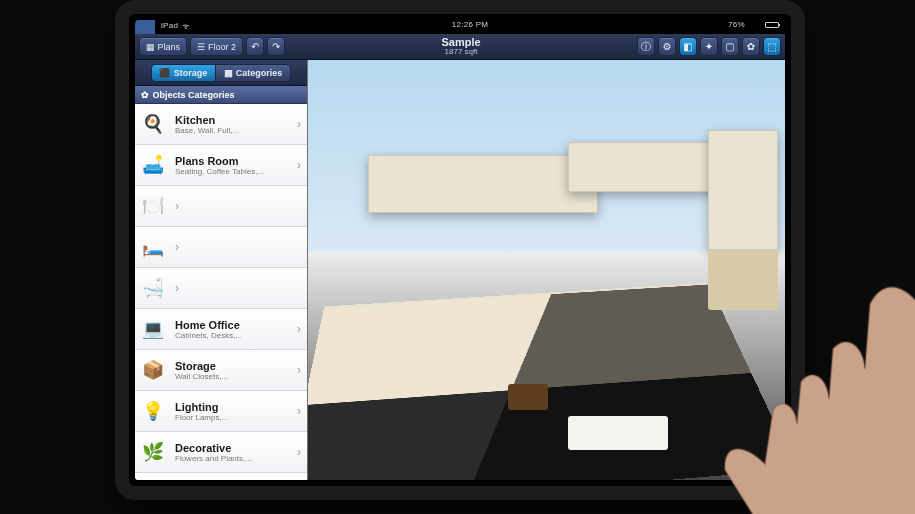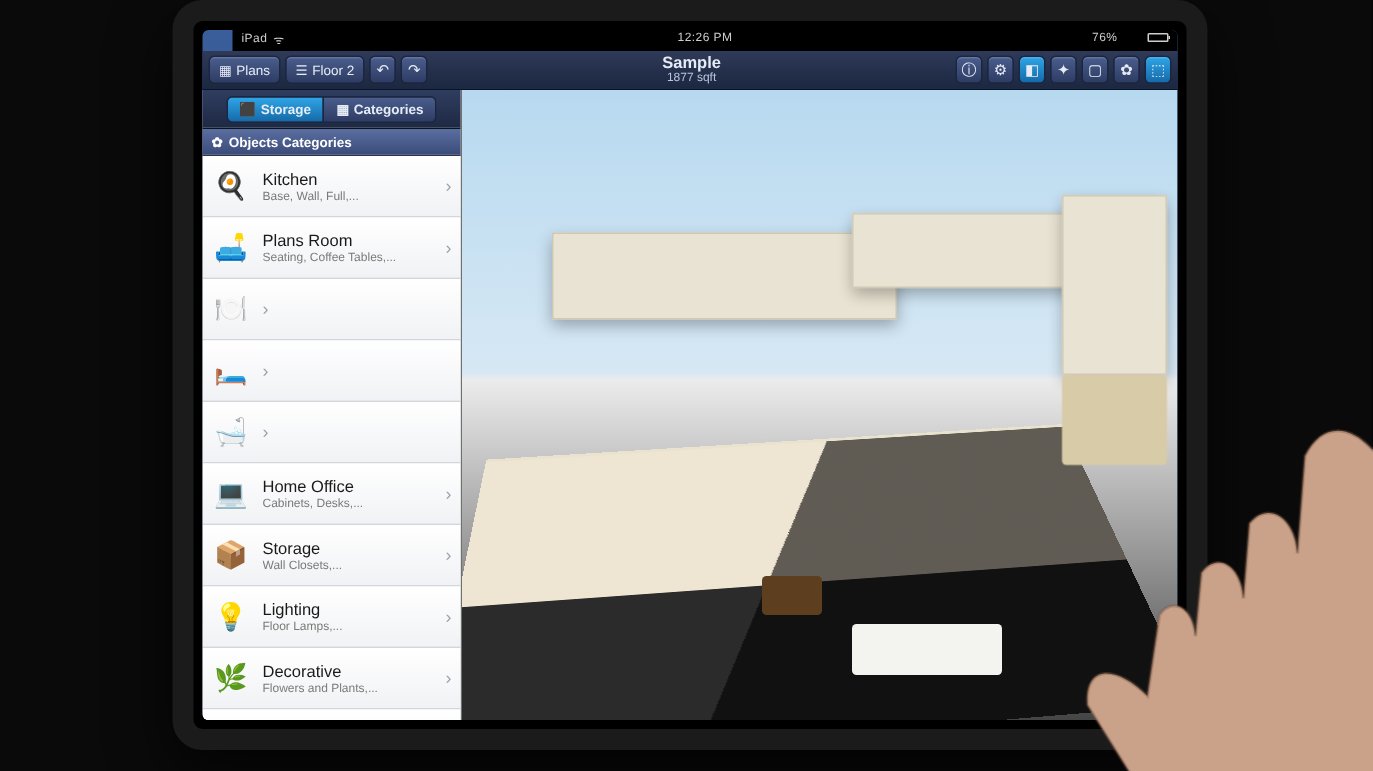--- a/index.html
+++ b/index.html
@@ -119,21 +119,21 @@
     display:flex; align-items:center;
     padding: 0 4px 0 2px;
     position: relative;
   }
   .cat-item .thumb {
     width: 30px; height: 30px; margin: 0 6px 0 2px;
     display:flex; align-items:center; justify-content:center;
     font-size:18px;
   }
   .cat-item .txt { flex:1; overflow:hidden; }
-  .cat-item .name { font-size: 11px; font-weight: normal; color:#1a1a1a; }
+  .cat-item .name { font-size: 11px; font-weight: bold; color:#1a1a1a; }
   .cat-item .sub { font-size: 8px; color:#7a7a7a; white-space:nowrap; overflow:hidden; text-overflow:ellipsis; }
   .cat-item .chev { color:#9aa0ac; font-size: 12px; padding-right:2px; }
   
   .viewport {
     flex: 1;
     position: relative;
     background: linear-gradient(180deg,#b7d9f0 0%, #d7e8f4 45%, #ececec 46%, #454545 100%);
     overflow: hidden;
   }
   

